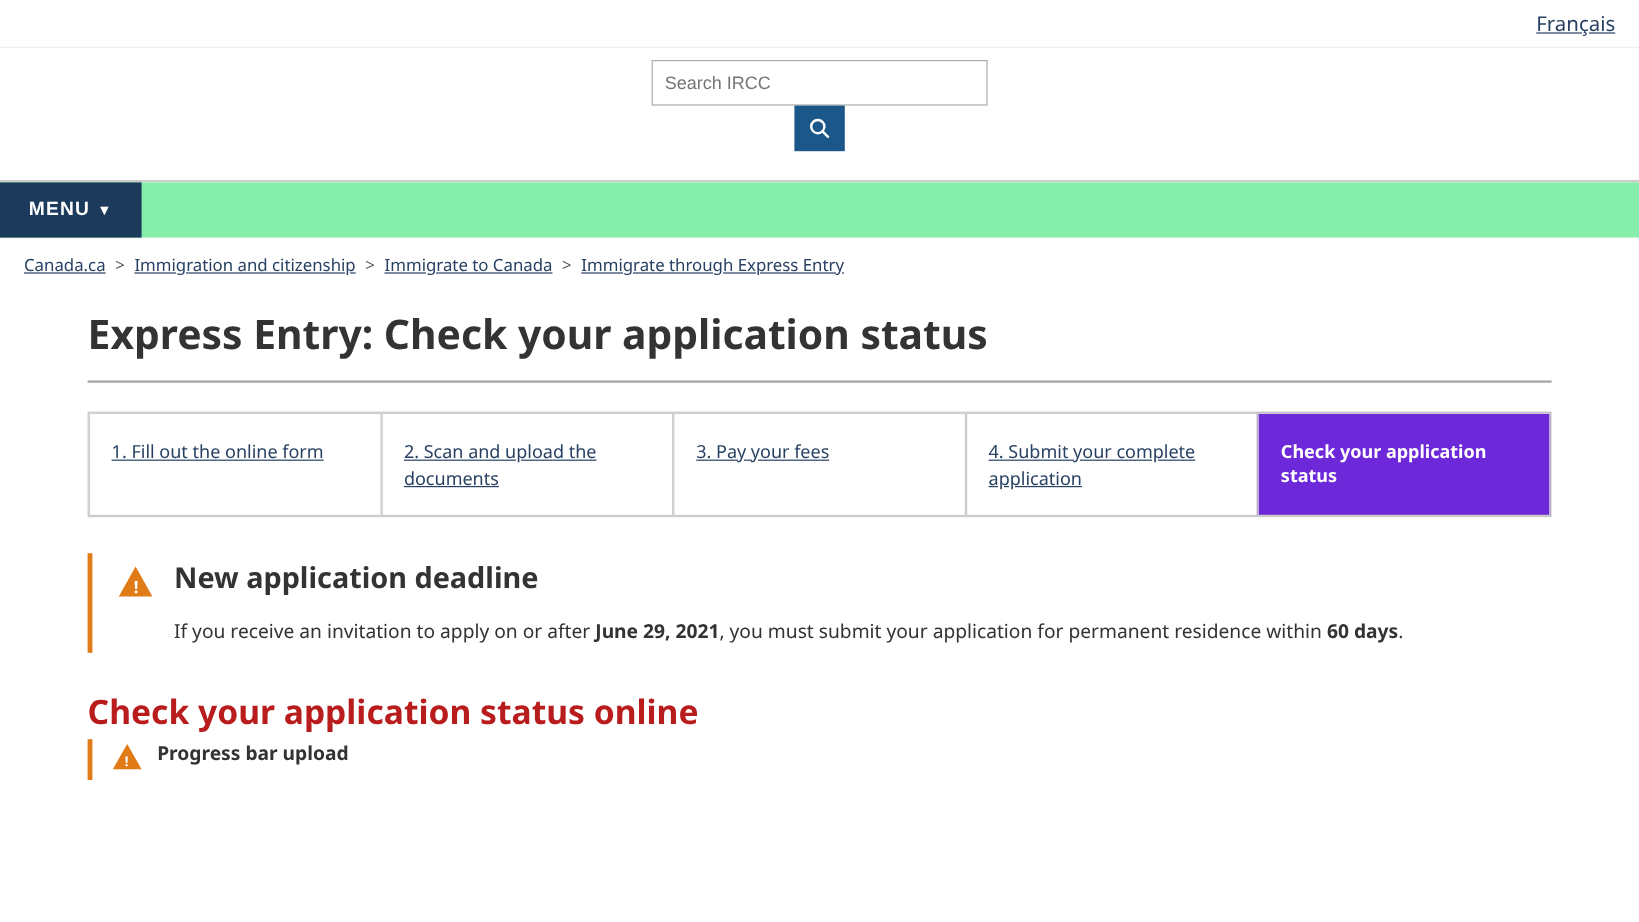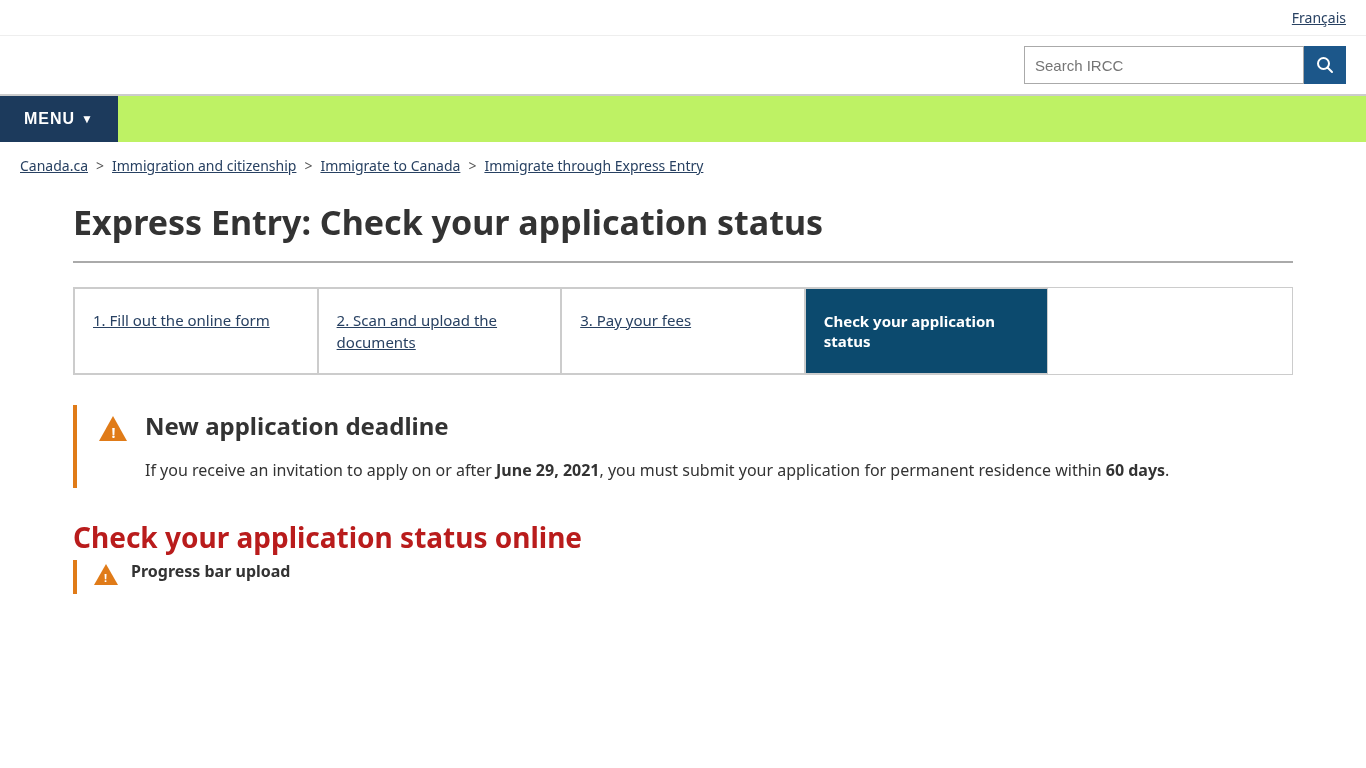--- a/index.html
+++ b/index.html
@@ -9,30 +9,31 @@
     .top-bar {
       display: flex;
       justify-content: flex-end;
       align-items: center;
       padding: 8px 20px;
       border-bottom: 1px solid #eee;
     }
     .top-bar a {
       color: #284162;
       text-decoration: underline;
-      font-size: 14px;
+      font-size: 17px;
     }
 
     
     .search-row {
       display: flex;
       justify-content: flex-end;
       align-items: center;
-      padding: 10px 20px 10px 20px;
+      padding: 10px 20px 24px 20px;
       border-bottom: 2px solid #ccc;
+      flex-direction: column;
     }
     .search-input {
       width: 280px;
       height: 38px;
       padding: 4px 10px;
       border: 1px solid #aaa;
       font-size: 15px;
       outline: none;
     }
     .search-button {
@@ -43,21 +44,21 @@
       cursor: pointer;
       display: flex;
       align-items: center;
       justify-content: center;
       color: #fff;
       font-size: 16px;
     }
 
     
     .menu-bar {
-      background: #bef264;
+      background: #86efac;
       padding: 0;
     }
     .menu-btn {
       background: #1c3a5c;
       border: none;
       color: #fff;
       font-size: 16px;
       font-weight: bold;
       padding: 14px 24px;
       cursor: pointer;
@@ -114,21 +115,21 @@
     .step-cell {
       border: 1px solid #ccc;
       padding: 20px 18px;
     }
     .step-cell a {
       color: #284162;
       text-decoration: underline;
       font-size: 15px;
     }
     .step-active {
-      background: #0c4a6e;
+      background: #6d28d9;
       color: #fff;
       font-weight: bold;
       font-size: 15px;
       display: flex;
       align-items: center;
       cursor: pointer;
     }
 
     
     .alert-box {
@@ -228,20 +229,23 @@
   <div class="steps-grid">
     <div class="step-cell">
       <a href="#">1. Fill out the online form</a>
     </div>
     <div class="step-cell">
       <a href="#">2. Scan and upload the documents</a>
     </div>
     <div class="step-cell">
       <a href="#">3. Pay your fees</a>
     </div>
+    <div class="step-cell">
+      <a href="#">4. Submit your complete application</a>
+    </div>
     <div class="step-cell step-active">
       <span>Check your application status</span>
     </div>
   </div>
 
   <div class="alert-box">
     <div class="alert-icon">
       <svg width="32" height="32" viewBox="0 0 32 32" fill="none">
         <polygon points="16,3 30,28 2,28" fill="#e07b18"></polygon>
         <text x="14.5" y="25" font-size="14" font-weight="bold" fill="white">!</text>

